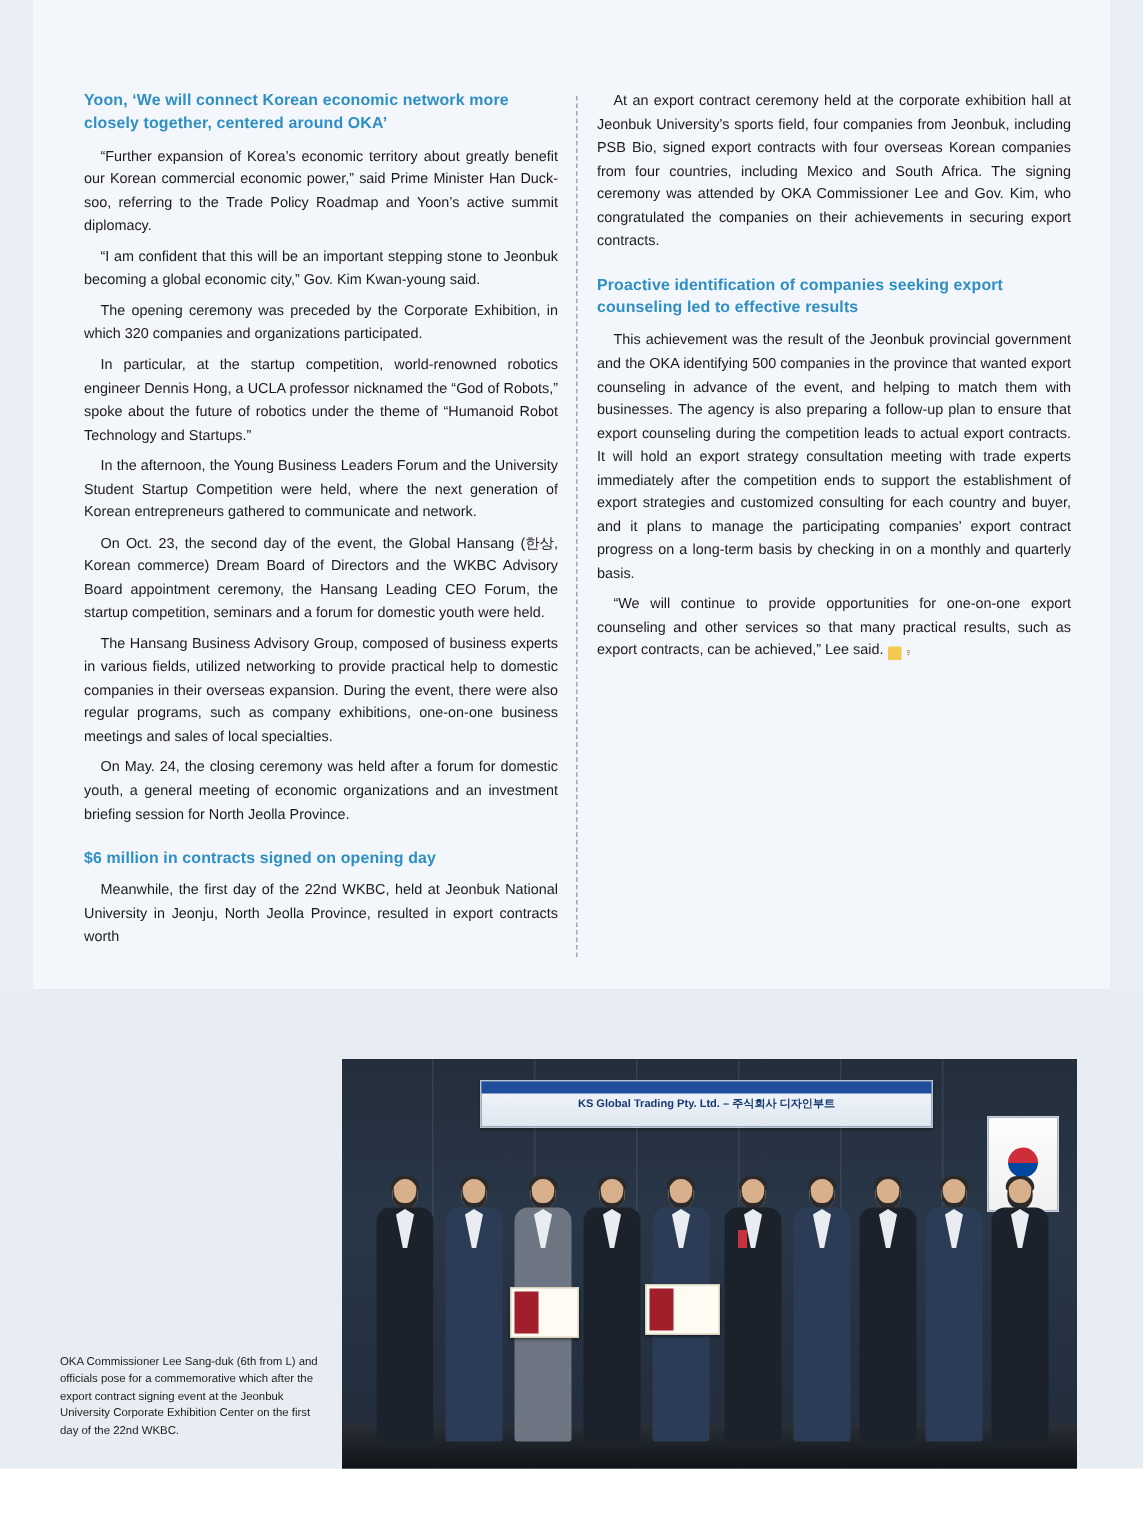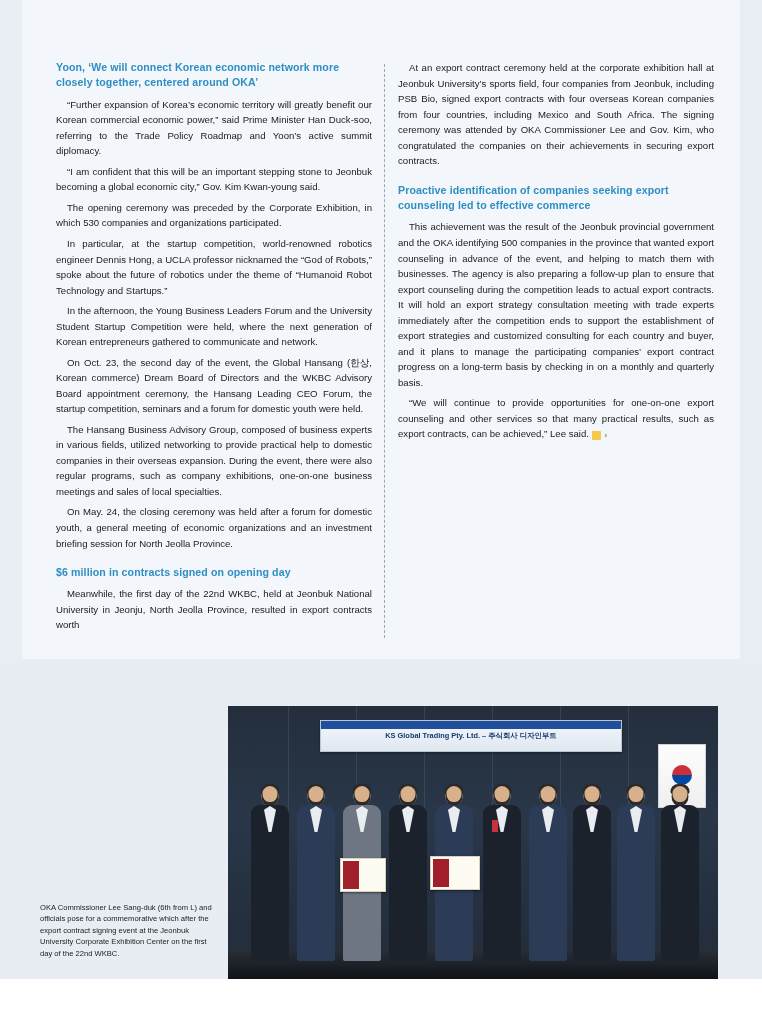--- a/index.html
+++ b/index.html
@@ -226,37 +226,37 @@
 
   <div class="edge-left"></div>
   <div class="edge-right"></div>
   <div class="top-band"></div>
   <div class="text-area"></div>
 
   <div class="columns">
 
     <div class="col col-left">
       <h2 class="subhead">Yoon, ‘We will connect Korean economic network more closely together, centered around OKA’</h2>
-      <p class="para">“Further expansion of Korea’s economic territory will greatly benefit our Korean commercial economic power,” said Prime Minister Han Duck-soo, referring to the Trade Policy Roadmap and Yoon’s active summit diplomacy.</p>
+      <p class="para">“Further expansion of Korea’s economic territory about greatly benefit our Korean commercial economic power,” said Prime Minister Han Duck-soo, referring to the Trade Policy Roadmap and Yoon’s active summit diplomacy.</p>
       <p class="para">“I am confident that this will be an important stepping stone to Jeonbuk becoming a global economic city,” Gov. Kim Kwan-young said.</p>
-      <p class="para">The opening ceremony was preceded by the Corporate Exhibition, in which 530 companies and organizations participated.</p>
+      <p class="para">The opening ceremony was preceded by the Corporate Exhibition, in which 320 companies and organizations participated.</p>
       <p class="para">In particular, at the startup competition, world-renowned robotics engineer Dennis Hong, a UCLA professor nicknamed the “God of Robots,” spoke about the future of robotics under the theme of “Humanoid Robot Technology and Startups.”</p>
       <p class="para">In the afternoon, the Young Business Leaders Forum and the University Student Startup Competition were held, where the next generation of Korean entrepreneurs gathered to communicate and network.</p>
       <p class="para">On Oct. 23, the second day of the event, the Global Hansang (한상, Korean commerce) Dream Board of Directors and the WKBC Advisory Board appointment ceremony, the Hansang Leading CEO Forum, the startup competition, seminars and a forum for domestic youth were held.</p>
       <p class="para">The Hansang Business Advisory Group, composed of business experts in various fields, utilized networking to provide practical help to domestic companies in their overseas expansion. During the event, there were also regular programs, such as company exhibitions, one-on-one business meetings and sales of local specialties.</p>
       <p class="para">On May. 24, the closing ceremony was held after a forum for domestic youth, a general meeting of economic organizations and an investment briefing session for North Jeolla Province.</p>
       <h2 class="subhead spaced">$6 million in contracts signed on opening day</h2>
       <p class="para">Meanwhile, the first day of the 22nd WKBC, held at Jeonbuk National University in Jeonju, North Jeolla Province, resulted in export contracts worth</p>
     </div>
 
     <div class="divider"></div>
 
     <div class="col col-right">
       <p class="para">At an export contract ceremony held at the corporate exhibition hall at Jeonbuk University’s sports field, four companies from Jeonbuk, including PSB Bio, signed export contracts with four overseas Korean companies from four countries, including Mexico and South Africa. The signing ceremony was attended by OKA Commissioner Lee and Gov. Kim, who congratulated the companies on their achievements in securing export contracts.</p>
-      <h2 class="subhead spaced">Proactive identification of companies seeking export counseling led to effective commerce</h2>
+      <h2 class="subhead spaced">Proactive identification of companies seeking export counseling led to effective results</h2>
       <p class="para">This achievement was the result of the Jeonbuk provincial government and the OKA identifying 500 companies in the province that wanted export counseling in advance of the event, and helping to match them with businesses. The agency is also preparing a follow-up plan to ensure that export counseling during the competition leads to actual export contracts. It will hold an export strategy consultation meeting with trade experts immediately after the competition ends to support the establishment of export strategies and customized consulting for each country and buyer, and it plans to manage the participating companies’ export contract progress on a long-term basis by checking in on a monthly and quarterly basis.</p>
       <p class="para"><span>“We will continue to provide opportunities for one-on-one export counseling and other services so that many practical results, such as export contracts, can be achieved,” Lee said.</span><span class="endmark">♀</span></p>
     </div>
   </div>
 
   <div class="photo-region">
     <div class="photo-band"></div>
 
     <div class="photo">
       <div class="ph-wall"></div>

